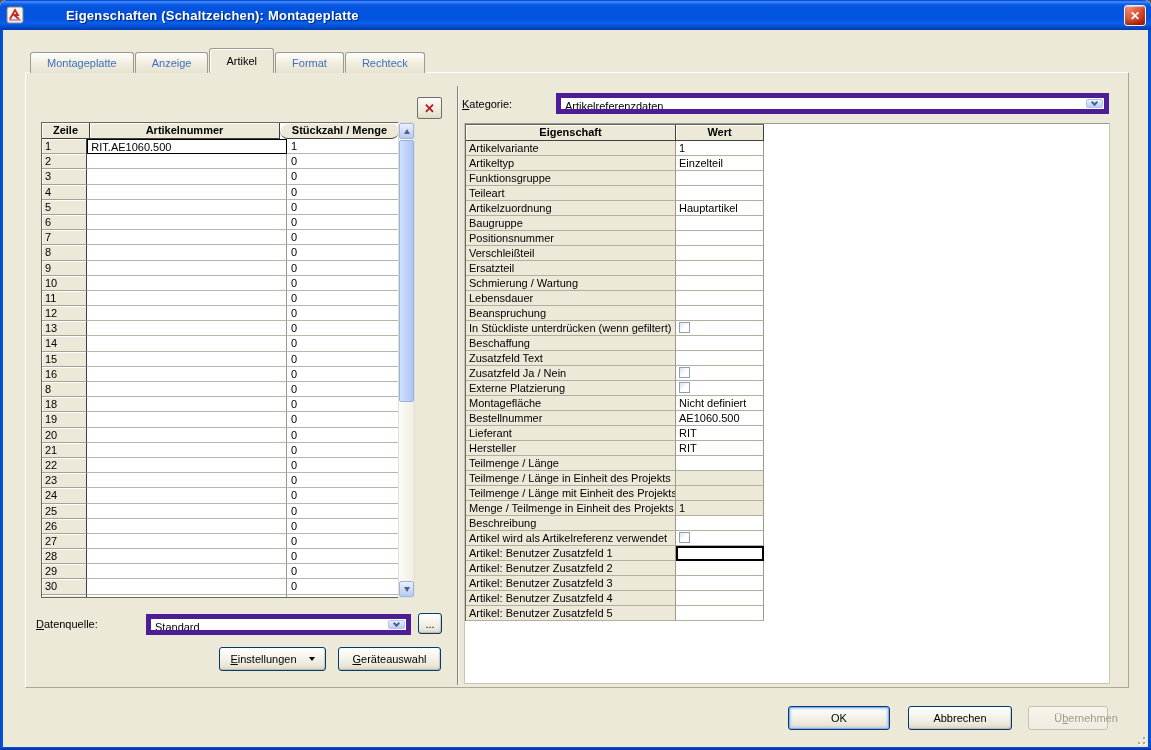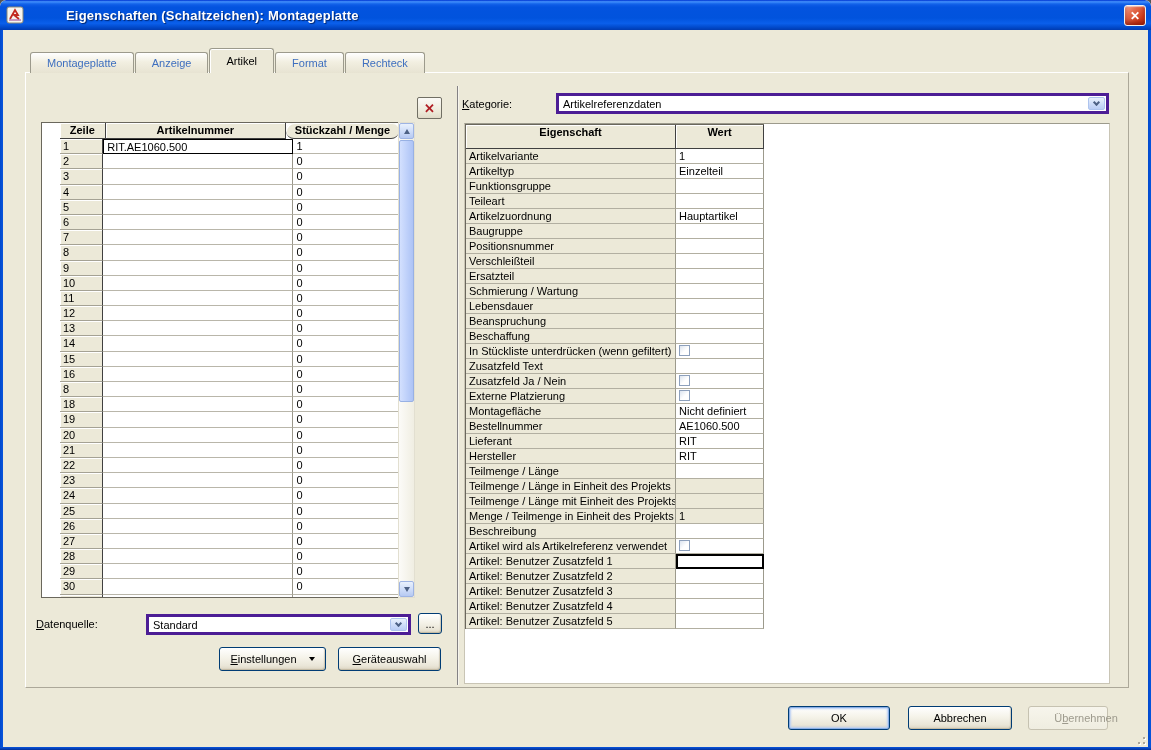--- a/index.html
+++ b/index.html
@@ -52,35 +52,35 @@
   
   .xpbtn{
     border:1px solid #003C74;border-radius:3px;cursor:pointer;
     background:linear-gradient(180deg,#FFFFFF 0%,#F5F3E9 45%,#EAE6D8 80%,#DCD5C2 100%);
     box-shadow:inset -1px -1px 1px rgba(150,140,110,.4);
     display:flex;align-items:center;justify-content:center;font-size:11px;color:#000;
   }
   .xpbtn.default{box-shadow:inset 0 0 0 1px #89AEE6, inset 0 0 2px 2px #B9CFF4;}
   .xpbtn.disabled{border-color:#C6C2B1;color:#9D9A8D;cursor:default;
     background:linear-gradient(180deg,#F7F5EC,#EFEDE0);box-shadow:none;}
-  .combo{position:absolute;background:#fff;border:3px solid #4c1d95;display:flex;align-items:stretch;cursor:pointer;}
+  .combo{position:absolute;background:#fff;border:5px solid #4c1d95;display:flex;align-items:stretch;cursor:pointer;}
   .combo .val{flex:1;padding:2px 0 0 4px;overflow:hidden;white-space:nowrap;}
   .combo .drop{width:17px;margin:1px;border:1px solid #AEC4EE;border-radius:2px;
     background:linear-gradient(180deg,#E9F1FD 0%,#CBDAF8 60%,#BACDF5 100%);
     display:flex;align-items:center;justify-content:center;}
   .chev{width:5px;height:5px;border-right:2px solid #4D6185;border-bottom:2px solid #4D6185;
     transform:rotate(45deg);margin-top:-3px;}
   .xp-checkbox{display:inline-block;width:11px;height:11px;margin:1px 0 0 0;vertical-align:top;
     border:1px solid #8DA0BC;background:linear-gradient(135deg,#DCE4EF 0%,#FFFFFF 55%);}
   
   .del-btn{position:absolute;left:391px;top:24px;width:25px;height:22px;
     border:1px solid #716F64;border-radius:2px;background:linear-gradient(180deg,#FBFAF6,#ECE9D8 70%,#DFDBC8);
     color:#B01E24;font-weight:bold;font-size:13px;display:flex;align-items:center;justify-content:center;cursor:pointer;}
   .lgrid{position:absolute;left:15px;top:49px;width:359px;height:476px;overflow:hidden;
-    border:1px solid #6A675C;background:#fff;padding-left:18px;}
+    border:1px solid #6A675C;background:#fff;}
   .lhdr{display:flex;height:16px;}
   .hcell{background:#ECE9D8;font-weight:bold;text-align:center;line-height:15px;
     border-right:1px solid #404040;border-bottom:1px solid #404040;
     box-shadow:inset 1px 1px 0 #FFF;overflow:hidden;white-space:nowrap;}
   .lhdr .c1{width:48px;} .lhdr .c2{width:190px;} .lhdr .c3{width:119px;border-right:none;border-radius:8px;}
   .lrow{display:flex;height:15.2px;}
   .zcell{width:48px;background:#ECE9D8;border-right:1px solid #404040;border-bottom:1px solid #A5A294;
     box-shadow:inset 1px 1px 0 #FFF;padding-left:3px;line-height:14px;cursor:pointer;}
   .acell{width:212px;background:#fff;border-right:1px solid #9A978B;border-bottom:1px solid #B9B6AA;
     padding-left:4px;line-height:14px;overflow:hidden;white-space:nowrap;cursor:text;}
@@ -103,21 +103,21 @@
   .einst-btn{position:absolute;left:193px;top:574px;width:107px;height:24px;}
   .ger-btn{position:absolute;left:312px;top:574px;width:103px;height:24px;}
   .menu-arrow{width:0;height:0;border-left:3.5px solid transparent;border-right:3.5px solid transparent;
     border-top:4px solid #000;margin-left:12px;}
   
   .kat-label{position:absolute;left:436px;top:25px;}
   .kat-combo{left:530px;top:20px;width:553px;height:21px;}
   .rwhite{position:absolute;left:438px;top:50px;width:646px;height:561px;background:#fff;
     border:1px solid #C9C5B5;border-top-color:#9C9A8C;}
   .rgrid{position:absolute;left:0;top:0;width:299px;border-left:1px solid #6A675C;border-top:1px solid #6A675C;}
-  .rhdr{display:flex;height:24px;}
+  .rhdr{display:flex;height:16px;}
   .rhdr .c1{width:210px;} .rhdr .c2{width:88px;}
   .rrow{display:flex;height:15px;}
   .rlabel{width:210px;background:#ECE9D8;border-right:1px solid #9C9A8C;border-bottom:1px solid #B2AF A1;
     border-bottom:1px solid #B2AFA1;padding-left:3px;line-height:14px;white-space:nowrap;overflow:hidden;}
   .rval{width:88px;background:#fff;border-right:1px solid #9C9A8C;border-bottom:1px solid #B2AFA1;
     padding-left:3px;line-height:14px;white-space:nowrap;overflow:hidden;cursor:text;}
   .rval.readonly{background:#ECE9D8;}
   .rval.cellfocus{border:2px solid #000;padding-left:2px;line-height:11px;}
   
   .ok-btn{position:absolute;left:788px;top:706px;width:102px;height:24px;}
@@ -420,26 +420,26 @@
             </div>
             <div class="rrow">
               <div class="rlabel">Lebensdauer</div>
               <div class="rval"></div>
             </div>
             <div class="rrow">
               <div class="rlabel">Beanspruchung</div>
               <div class="rval"></div>
             </div>
             <div class="rrow">
-              <div class="rlabel">Beschaffung</div>
-              <div class="rval"></div>
-            </div>
-            <div class="rrow">
               <div class="rlabel">In Stückliste unterdrücken (wenn gefiltert)</div>
               <div class="rval"><span class="xp-checkbox"></span></div>
+            </div>
+            <div class="rrow">
+              <div class="rlabel">Beschaffung</div>
+              <div class="rval"></div>
             </div>
             <div class="rrow">
               <div class="rlabel">Zusatzfeld Text</div>
               <div class="rval"></div>
             </div>
             <div class="rrow">
               <div class="rlabel">Zusatzfeld Ja / Nein</div>
               <div class="rval"><span class="xp-checkbox"></span></div>
             </div>
             <div class="rrow">

